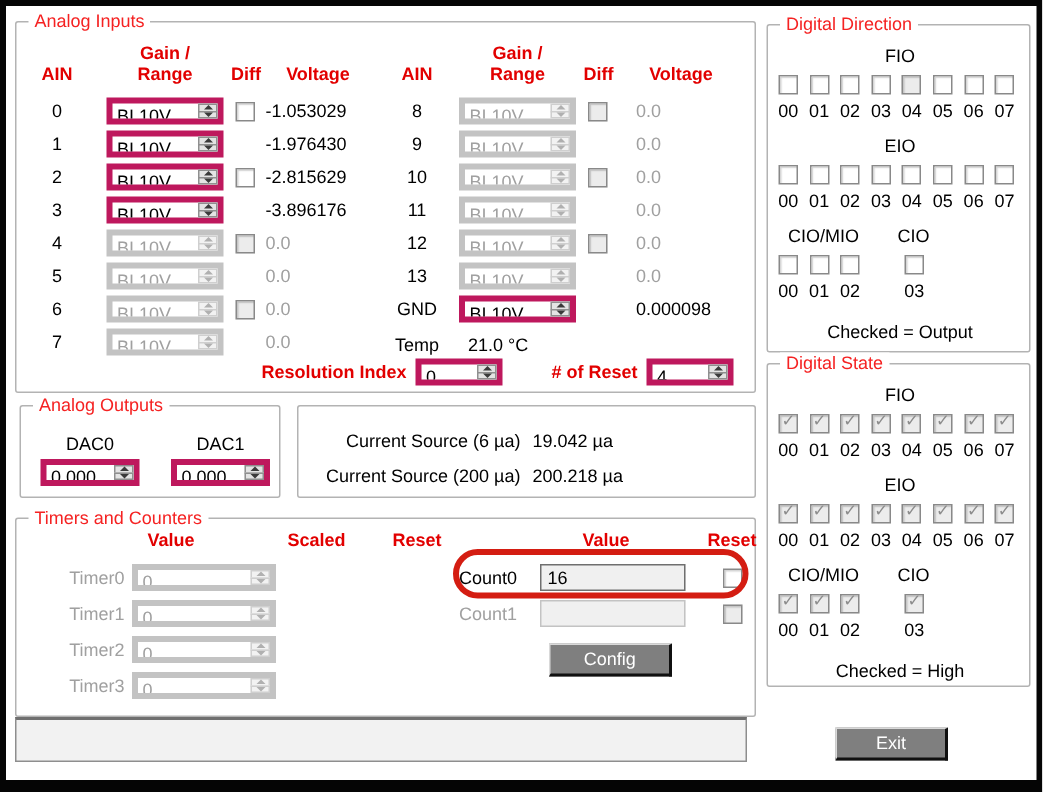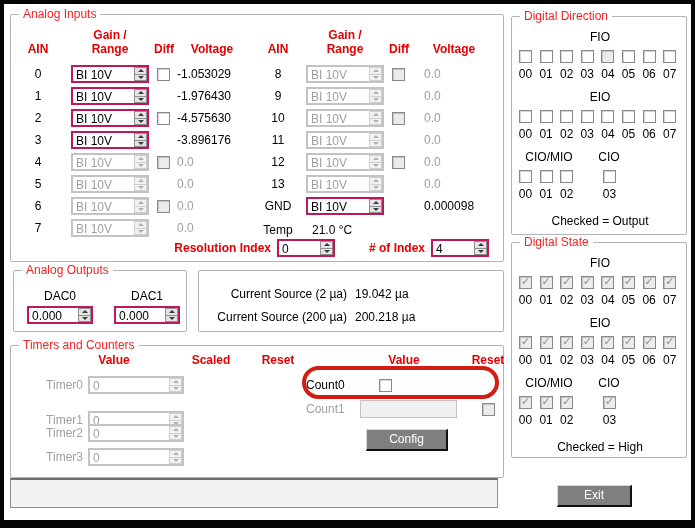--- a/index.html
+++ b/index.html
@@ -6,21 +6,21 @@
   html,body{background:#ffffff;}
   body{font-family:"Liberation Sans","DejaVu Sans",sans-serif;font-size:12px;color:#000;}
   .window{position:relative;width:695px;height:528px;background:#fff;overflow:hidden;}
   .frame{position:absolute;inset:0;border:solid #050505;border-width:4px 4px 8px 4px;pointer-events:none;z-index:60;}
   .abs{position:absolute;}
   .ctr{transform:translateX(-50%);white-space:nowrap;}
   .group{position:absolute;border:1px solid #b3b3b3;border-radius:2px;background:#fff;}
   .group-title{position:absolute;top:-8px;left:8px;background:#fff;padding:0 4px;color:#f52222;line-height:14px;white-space:nowrap;}
   .hdr{color:#e20000;font-weight:bold;line-height:13px;}
   
-  .spin{display:inline-flex;height:18px;width:78px;border:2px solid #be185d;background:#fff;flex:none;}
+  .spin{display:inline-flex;height:18px;width:78px;border:4px solid #be185d;background:#fff;flex:none;}
   .spin-text{flex:1;padding:2px 0 0 3px;line-height:13px;overflow:hidden;white-space:nowrap;}
   .spin-btns{display:flex;flex-direction:column;width:13px;flex:none;}
   .sb{flex:1;background:#e4e4e4;border:1px solid #8f8f8f;display:flex;align-items:center;justify-content:center;min-height:0;}
   .sb.down{margin-top:-1px;}
   .sb::after{content:"";width:0;height:0;border-left:3px solid transparent;border-right:3px solid transparent;}
   .sb.up::after{border-bottom:3px solid #3a3a3a;}
   .sb.down::after{border-top:3px solid #3a3a3a;}
   .spin.disabled{border-color:#c3c3c3;}
   .spin.disabled .spin-text{color:#a0a0a0;}
   .spin.disabled .sb{background:#f2f2f2;border-color:#cfcfcf;}
@@ -83,21 +83,21 @@
       <span class="hdr" style="width:110px;text-align:right;flex:none;">Resolution Index</span>
       <span id="res-spin-slot" style="margin-left:6px;display:inline-flex;">
           <div class="spin" style="width: 58px;">
             <span class="spin-text">0</span>
             <span class="spin-btns">
               <span class="sb up"></span>
               <span class="sb down"></span>
             </span>
           </div>
         </span>
-      <span class="hdr" style="width:66px;text-align:right;flex:none;margin-left:24px;"># of Index</span>
+      <span class="hdr" style="width:66px;text-align:right;flex:none;margin-left:24px;"># of Reset</span>
       <span id="ains-spin-slot" style="margin-left:6px;display:inline-flex;">
           <div class="spin" style="width: 58px;">
             <span class="spin-text">4</span>
             <span class="spin-btns">
               <span class="sb up"></span>
               <span class="sb down"></span>
             </span>
           </div>
         </span>
     </div>
@@ -128,21 +128,21 @@
       <div class="ain-row" style="left: 8px; top: 94px;">
         <span class="c-ain" style="width: 38px;">2</span>
         <div class="spin" style="width: 78px; margin-left: 14px;">
           <span class="spin-text">BI 10V</span>
           <span class="spin-btns">
             <span class="sb up"></span>
             <span class="sb down"></span>
           </span>
         </div>
         <span class="c-diff" style="margin-left: 8px;"><span class="cb" role="checkbox"></span></span>
-        <span class="c-volt" style="margin-left: 7px;">-4.575630</span>
+        <span class="c-volt" style="margin-left: 7px;">-2.815629</span>
       </div>
       <div class="ain-row" style="left: 8px; top: 116px;">
         <span class="c-ain" style="width: 38px;">3</span>
         <div class="spin" style="width: 78px; margin-left: 14px;">
           <span class="spin-text">BI 10V</span>
           <span class="spin-btns">
             <span class="sb up"></span>
             <span class="sb down"></span>
           </span>
         </div>
@@ -297,21 +297,21 @@
     <span class="abs" id="dac1-slot" style="left:100px;top:35px;"><div class="spin" style="width: 66px;">
           <span class="spin-text">0.000</span>
           <span class="spin-btns">
             <span class="sb up"></span>
             <span class="sb down"></span>
           </span>
         </div></span>
   </div>
 
   <div class="group" style="left:198px;top:270px;width:306px;height:62px;">
-    <span class="abs" style="left:8px;top:16px;width:140px;text-align:right;">Current Source (2 µa)</span>
+    <span class="abs" style="left:8px;top:16px;width:140px;text-align:right;">Current Source (6 µa)</span>
     <span class="abs" style="left:156px;top:16px;">19.042 µa</span>
     <span class="abs" style="left:8px;top:39px;width:140px;text-align:right;">Current Source (200 µa)</span>
     <span class="abs" style="left:156px;top:39px;">200.218 µa</span>
   </div>
 
   <div class="group" id="tc-group" style="left:10px;top:345px;width:494px;height:133px;">
     <span class="group-title">Timers and Counters</span>
     <span class="hdr abs ctr" style="left:103px;top:8px;">Value</span>
     <span class="hdr abs ctr" style="left:200px;top:8px;">Scaled</span>
     <span class="hdr abs ctr" style="left:267px;top:8px;">Reset</span>
@@ -321,21 +321,21 @@
   <div class="t-row" style="left: 30px; top: 30px;">
         <span class="t-label dis">Timer0</span>
         <div class="spin disabled" style="width: 96px; margin-left: 5px;">
           <span class="spin-text">0</span>
           <span class="spin-btns">
             <span class="sb up"></span>
             <span class="sb down"></span>
           </span>
         </div>
       </div>
-      <div class="t-row" style="left: 30px; top: 54px; margin-top: 11px;">
+      <div class="t-row" style="left: 30px; top: 54px;">
         <span class="t-label dis">Timer1</span>
         <div class="spin disabled" style="width: 96px; margin-left: 5px;">
           <span class="spin-text">0</span>
           <span class="spin-btns">
             <span class="sb up"></span>
             <span class="sb down"></span>
           </span>
         </div>
       </div>
       <div class="t-row" style="left: 30px; top: 78px;">
@@ -353,20 +353,21 @@
         <div class="spin disabled" style="width: 96px; margin-left: 5px;">
           <span class="spin-text">0</span>
           <span class="spin-btns">
             <span class="sb up"></span>
             <span class="sb down"></span>
           </span>
         </div>
       </div>
       <div class="t-row" style="left: 295px; top: 30px;">
         <span class="c-label">Count0</span>
+        <span class="textbox" style="margin-left: 6px;">16</span>
         <span class="cb" role="checkbox" style="margin-left: 25px;"></span>
       </div>
       <div class="t-row" style="left: 295px; top: 54px;">
         <span class="c-label dis">Count1</span>
         <span class="textbox dis" style="margin-left: 6px;"></span>
         <span class="cb disabled" role="checkbox" style="margin-left: 25px;"></span>
       </div>
     </div>
 
   <div class="annotation"></div>

